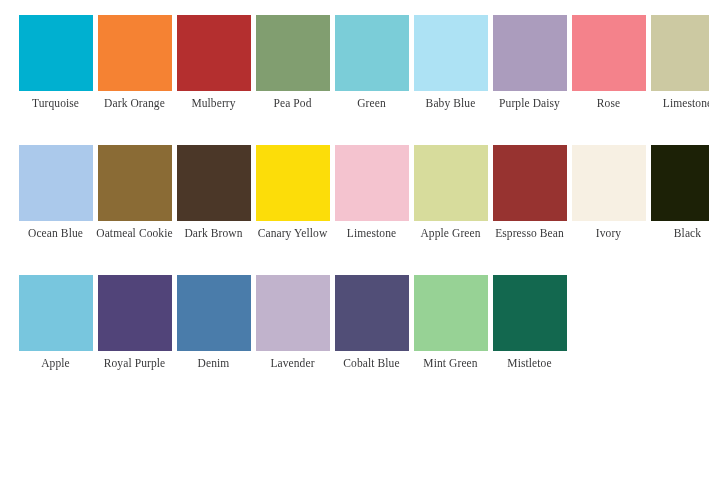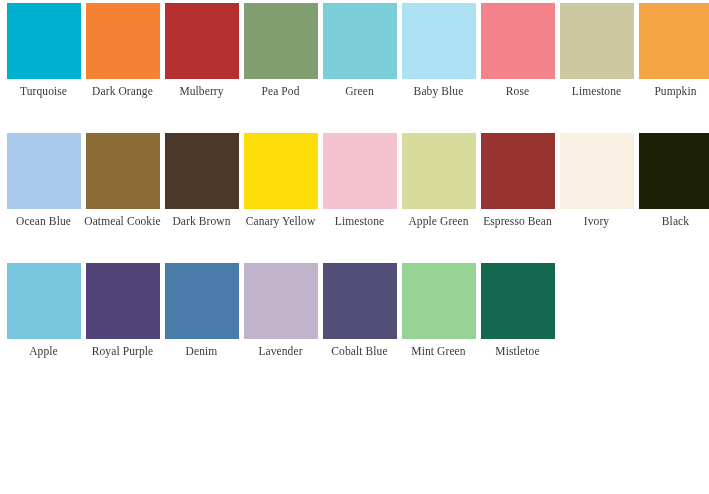--- a/index.html
+++ b/index.html
@@ -14,21 +14,21 @@
     overflow: hidden;
     font-family: "Liberation Serif", "DejaVu Serif", serif;
     -webkit-font-smoothing: antialiased;
   }
 
   #palette-board {
     position: relative;
     width: 677px;
     height: 494px;
     background: #ffffff;
-    padding: 0;
+    padding: 12px;
     box-sizing: border-box;
   }
 
   .swatch-grid {
     display: grid;
     grid-template-columns: repeat(9, 79px);
     grid-auto-rows: 130px;
     column-gap: 0px;
     row-gap: 0px;
     padding-left: 4px;
@@ -89,30 +89,30 @@
       </div>
       <div class="swatch-cell">
         <span class="swatch-chip" style="background-color: rgb(123, 205, 216);"></span>
         <span class="swatch-label">Green</span>
       </div>
       <div class="swatch-cell">
         <span class="swatch-chip" style="background-color: rgb(173, 226, 244);"></span>
         <span class="swatch-label">Baby Blue</span>
       </div>
       <div class="swatch-cell">
+        <span class="swatch-chip" style="background-color: rgb(171, 156, 189);"></span>
+        <span class="swatch-label">Purple Daisy</span>
+      </div>
+      <div class="swatch-cell">
         <span class="swatch-chip" style="background-color: rgb(244, 130, 139);"></span>
         <span class="swatch-label">Rose</span>
       </div>
       <div class="swatch-cell">
         <span class="swatch-chip" style="background-color: rgb(204, 201, 162);"></span>
         <span class="swatch-label">Limestone</span>
-      </div>
-      <div class="swatch-cell">
-        <span class="swatch-chip" style="background-color: rgb(243, 165, 69);"></span>
-        <span class="swatch-label">Pumpkin</span>
       </div>
       <div class="swatch-cell">
         <span class="swatch-chip" style="background-color: rgb(171, 201, 235);"></span>
         <span class="swatch-label">Ocean Blue</span>
       </div>
       <div class="swatch-cell">
         <span class="swatch-chip" style="background-color: rgb(138, 107, 53);"></span>
         <span class="swatch-label">Oatmeal Cookie</span>
       </div>
       <div class="swatch-cell">

